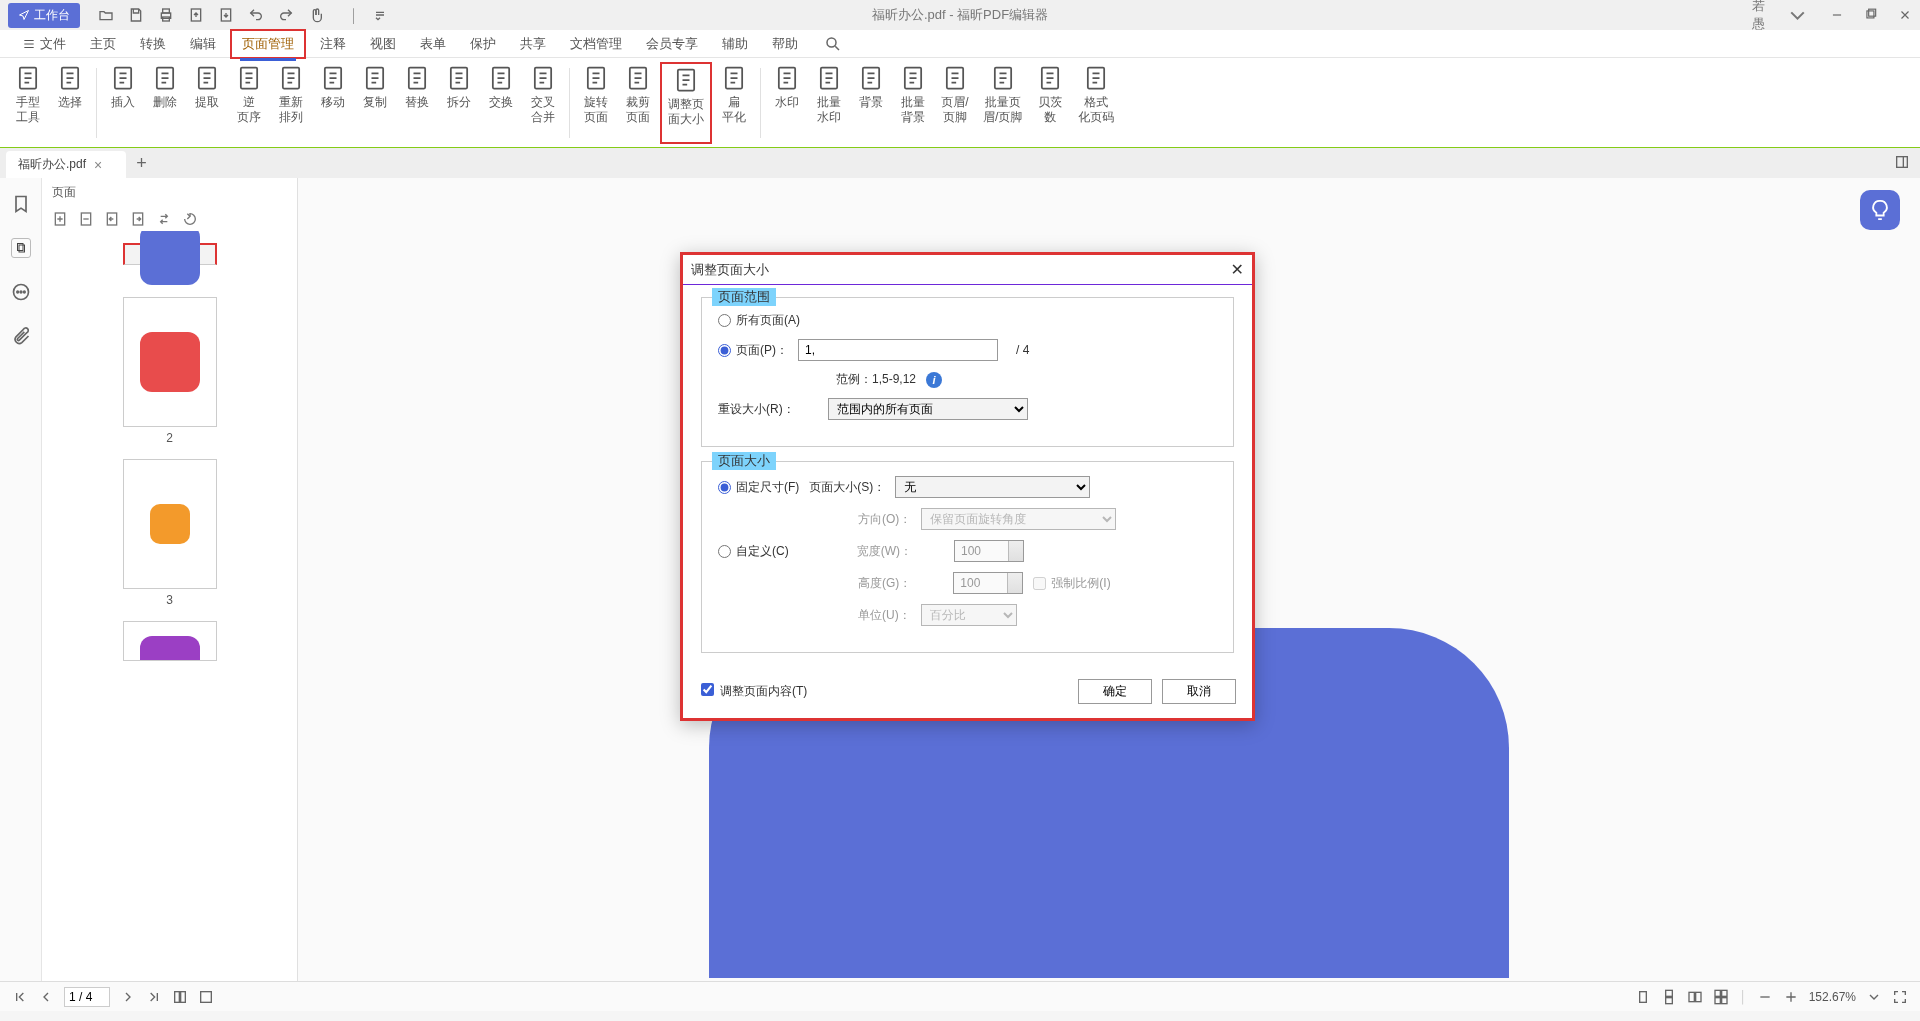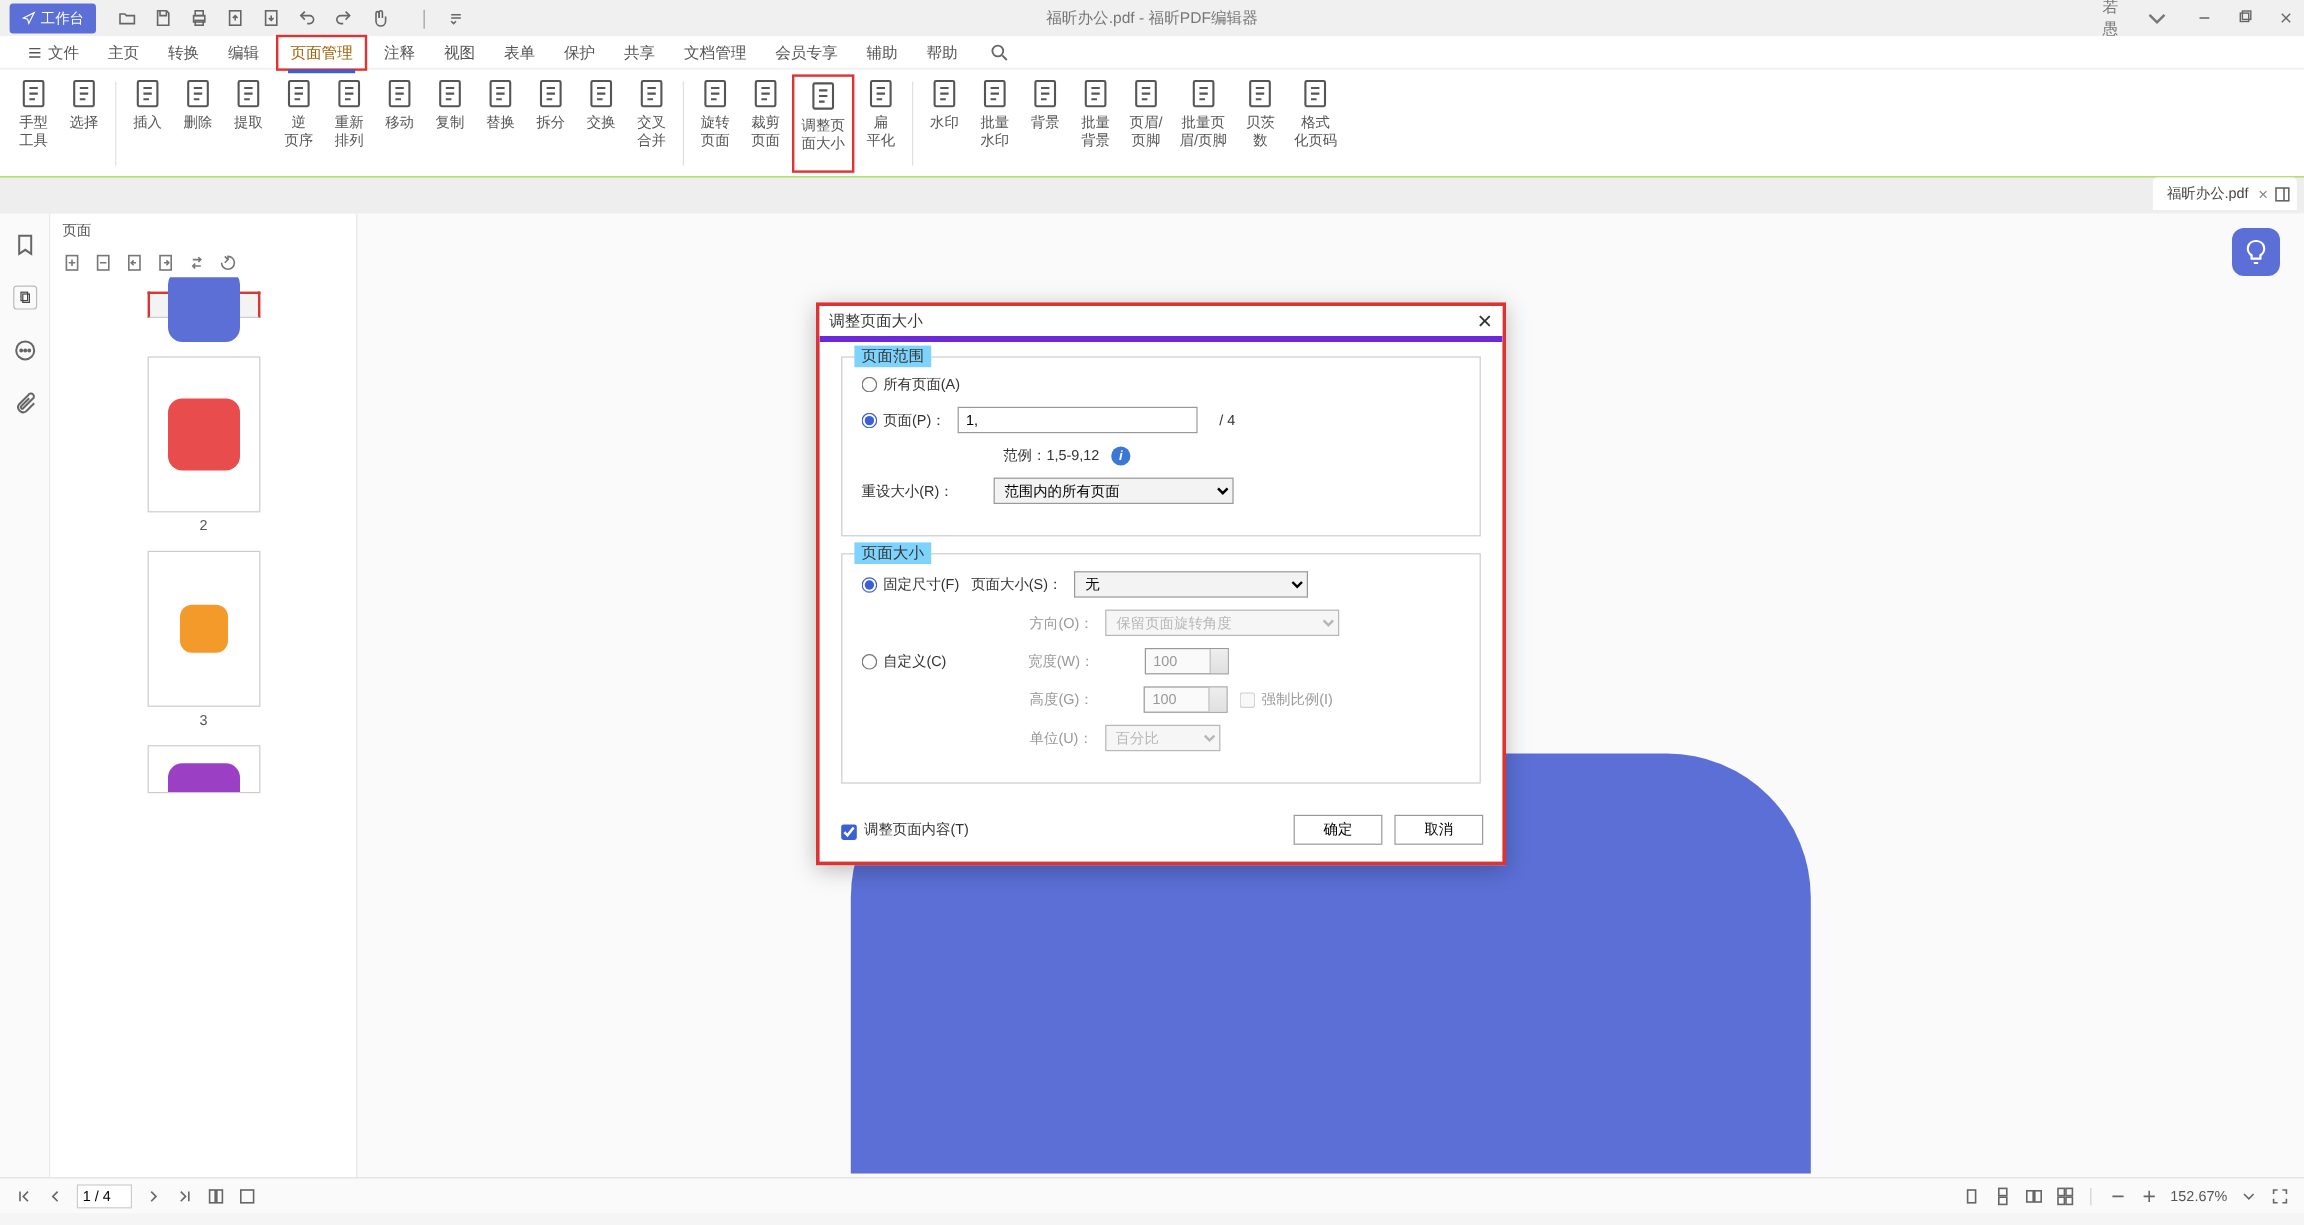--- a/index.html
+++ b/index.html
@@ -23,21 +23,21 @@
 
 
 .ribbon { height: 90px; background: #fff; display: flex; align-items: center; padding: 4px 8px; gap: 2px; border-bottom: 1px solid #84cc16; }
 .r-item { display: flex; flex-direction: column; align-items: center; justify-content: flex-start; padding: 2px 6px; cursor: pointer; text-align: center; font-size: 12px; color: #555; height: 82px; min-width: 40px; }
 .r-item .ri-icon { width: 28px; height: 28px; margin-bottom: 3px; color: #555; }
 .r-label { line-height: 1.25; }
 .r-sep { width: 1px; height: 70px; background: #e0e0e0; margin: 0 4px; }
 .r-highlight { border: 2px solid #d33; }
 
 
-.tabbar { height: 30px; background: #eee; display: flex; align-items: flex-end; padding: 0 6px; position: relative; flex-direction: column; }
+.tabbar { height: 30px; background: #eee; display: flex; align-items: flex-end; padding: 0 6px; position: relative; }
 .doc-tab { background: #fff; padding: 5px 24px 5px 12px; border-radius: 4px 4px 0 0; position: relative; font-size: 12px; color: #444; display: flex; align-items: center; gap: 8px; }
 .doc-tab .close-x { font-size: 14px; color: #888; cursor: pointer; }
 .tab-add { padding: 4px 10px; font-size: 18px; color: #666; cursor: pointer; }
 .tabbar-right-icon { position: absolute; right: 10px; top: 6px; color: #666; cursor: pointer; }
 
 
 .main { display: flex; height: 803px; background: #fff; }
 .left-rail { width: 42px; background: #fafafa; border-right: 1px solid #e5e5e5; display: flex; flex-direction: column; align-items: center; padding-top: 16px; gap: 24px; }
 .rail-icon { width: 20px; height: 20px; color: #666; cursor: pointer; }
 .rail-active { color: #444; border: 1px solid #bbb; border-radius: 3px; padding: 3px; }
@@ -57,37 +57,37 @@
 
 
 .canvas { flex: 1; background: #fafafa; position: relative; display: flex; justify-content: center; align-items: flex-start; }
 .page-preview { margin-top: 450px; width: 800px; height: 350px; background: #5b6fd6; border-radius: 120px 120px 0 0; }
 
 
 .tip-btn { position: absolute; right: 20px; top: 190px; width: 40px; height: 40px; border-radius: 10px; background: #5b6fd6; color: #fff; display: flex; align-items: center; justify-content: center; cursor: pointer; font-size: 20px; }
 
 
 .dialog { position: absolute; left: 680px; top: 252px; width: 575px; background: #fff; border: 3px solid #d33; box-shadow: 0 4px 18px rgba(0,0,0,0.25); font-size: 13px; }
-.dlg-title { height: 30px; display: flex; align-items: center; justify-content: space-between; padding: 0 8px; background: #fff; border-bottom: 5px solid #6d28d9; }
+.dlg-title { height: 30px; display: flex; align-items: center; justify-content: space-between; padding: 0 8px; background: #fff; border-bottom: 1px solid #6d28d9; }
 .dlg-body { padding: 12px 18px 8px; }
 .fieldset { border: 1px solid #ccc; padding: 14px 16px 16px; margin-bottom: 14px; position: relative; }
 .legend { position: absolute; top: -10px; left: 10px; background: #7dd3fc; padding: 0 6px; font-size: 13px; color: #333; }
 .f-row { display: flex; align-items: center; gap: 10px; margin-bottom: 10px; font-size: 12px; color: #333; }
 .f-row.indent { padding-left: 118px; }
 .f-row label { display: flex; align-items: center; gap: 5px; }
 input[type=radio],input[type=checkbox]{ accent-color: #3b5fd6; }
 .txt { border: 1px solid #999; padding: 2px 6px; height: 22px; font-size: 12px; }
 .sel { border: 1px solid #999; height: 22px; padding: 0 4px; font-size: 12px; background: #f3f3f3; }
 .num { width: 70px; margin-left: 32px; }
 .info-i { width: 16px; height: 16px; border-radius: 50%; background: #3b78d6; color: #fff; display: inline-flex; align-items: center; justify-content: center; font-size: 11px; font-style: italic; font-weight: bold; }
 .dim { color: #999; }
 .spinner { position: relative; display: inline-block; }
 .spinner::after { content: ""; position: absolute; right: 1px; top: 1px; width: 14px; height: 20px; background: linear-gradient(#eee,#e0e0e0); border-left: 1px solid #bbb; }
 .dlg-footer { display: flex; justify-content: flex-end; gap: 10px; padding: 4px 16px 14px; align-items: center; }
-.dlg-chk { margin-right: auto; margin-left: 2px; display: flex; align-items: flex-end; gap: 6px; font-size: 12px; }
+.dlg-chk { margin-right: auto; margin-left: 2px; display: flex; align-items: flex-start; gap: 6px; font-size: 12px; }
 .btn { border: 1px solid #999; background: #fff; padding: 3px 24px; font-size: 12px; cursor: pointer; }
 
 
 .statusbar { height: 30px; background: #fafafa; border-top: 1px solid #ddd; display: flex; align-items: center; padding: 0 12px; gap: 10px; font-size: 12px; color: #555; }
 .sb-icon { width: 16px; height: 16px; color: #666; cursor: pointer; }
 .sb-spacer { flex: 1; }
 .page-input { width: 46px; border: 1px solid #ccc; padding: 2px 4px; text-align: left; font-size: 12px; }
 
 svg { display: block; }
 </style>

